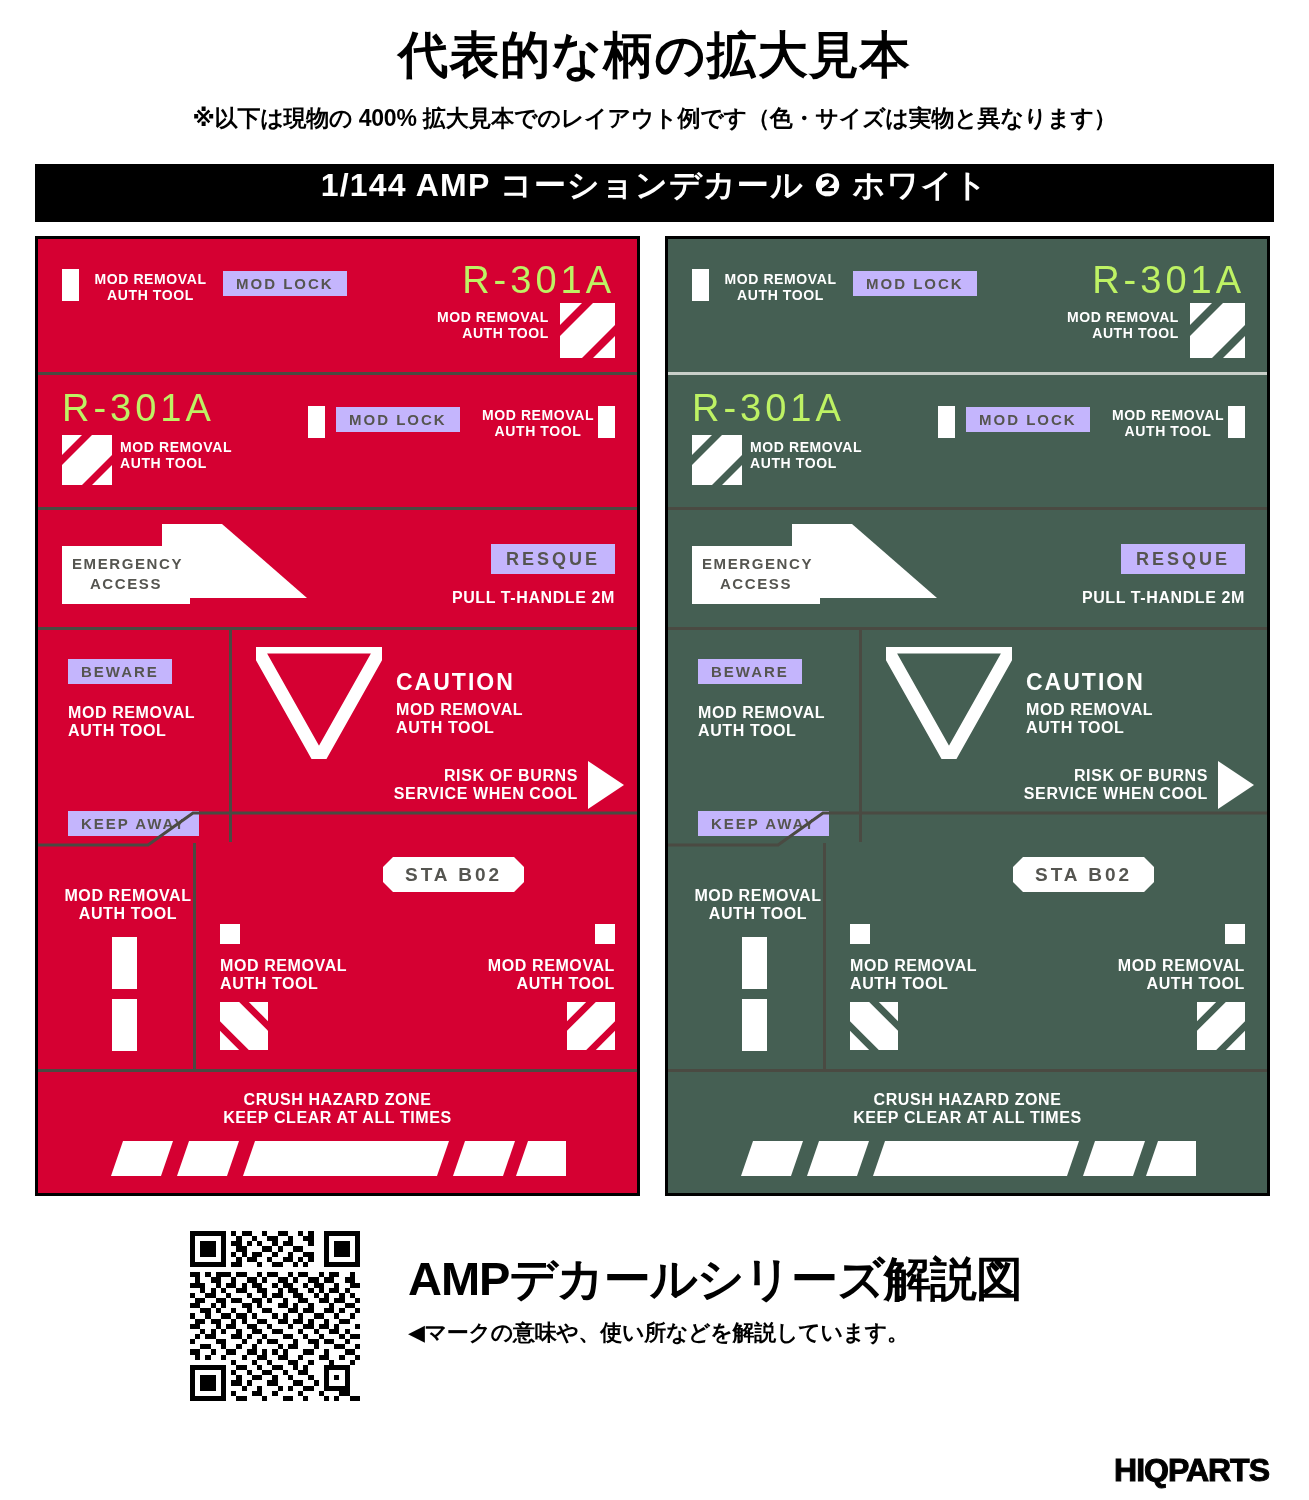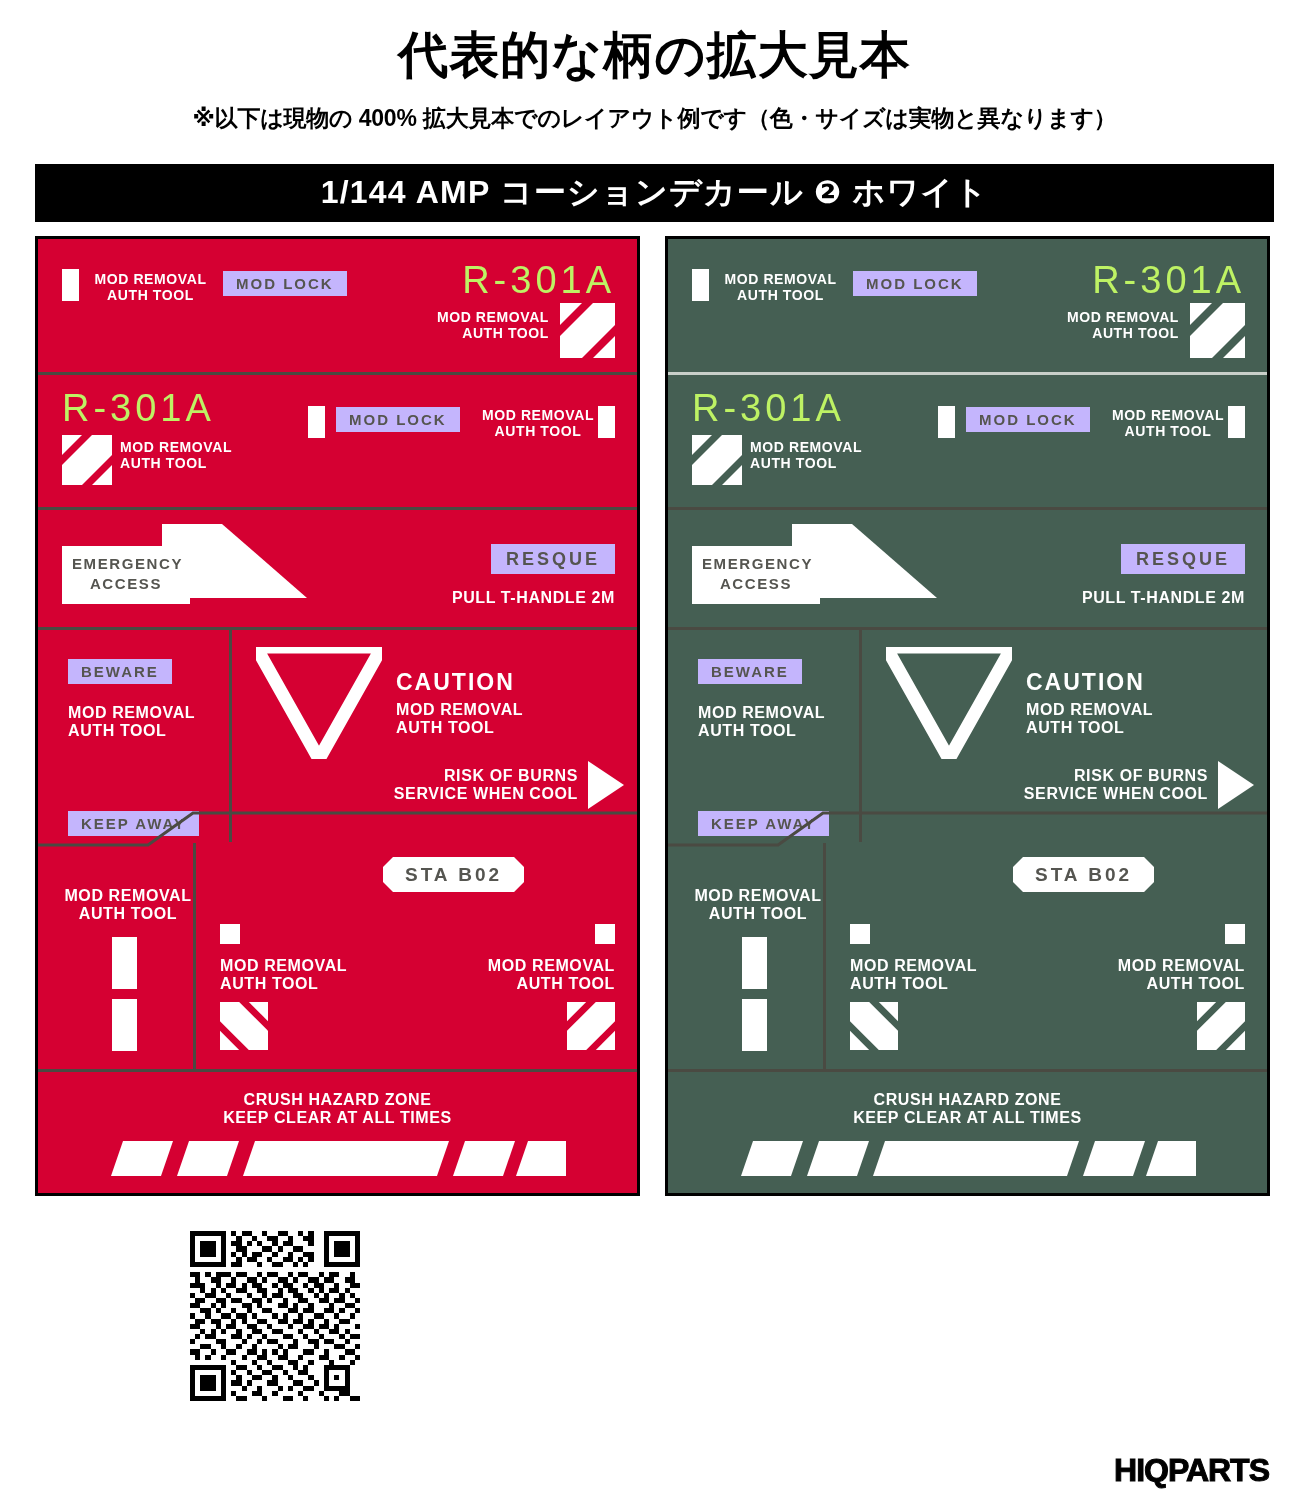--- a/index.html
+++ b/index.html
@@ -28,21 +28,20 @@
     margin-top: 20px;
     letter-spacing: -0.2px;
   }
 
   .product-bar {
     margin: 30px 35px 0 35px;
     height: 58px;
     background: #000;
     color: #fff;
     display: flex;
-    align-items: center;
     justify-content: center;
     font-size: 32px;
     font-weight: 700;
     letter-spacing: 1.2px;
   }
 
   
   .panels {
     margin: 14px 35px 0 35px;
     display: flex;
@@ -773,18 +772,20 @@
         <rect x="18" y="32" width="2" height="1"></rect>
           <rect x="22" y="32" width="1" height="1"></rect>
         <rect x="26" y="32" width="1" height="1"></rect>
           <rect x="28" y="32" width="1" height="1"></rect>
         <rect x="31" y="32" width="2" height="1"></rect>
       </g>
     </svg>
   </div>
 
   <div class="foot-txt">
+    <div class="foot-title">AMPデカールシリーズ解説図</div>
+    <div class="foot-sub">◀マークの意味や、使い所などを解説しています。</div>
   </div>
 </div>
 
 <div class="brandwrap">
   <div class="brand">HIQPARTS</div>
 </div>
 
 </body></html>

